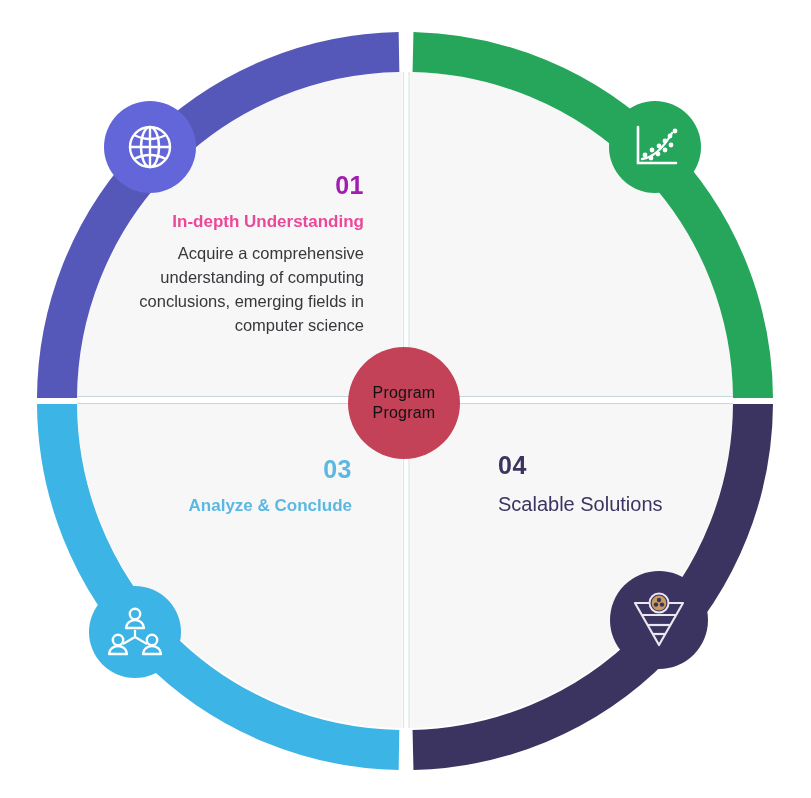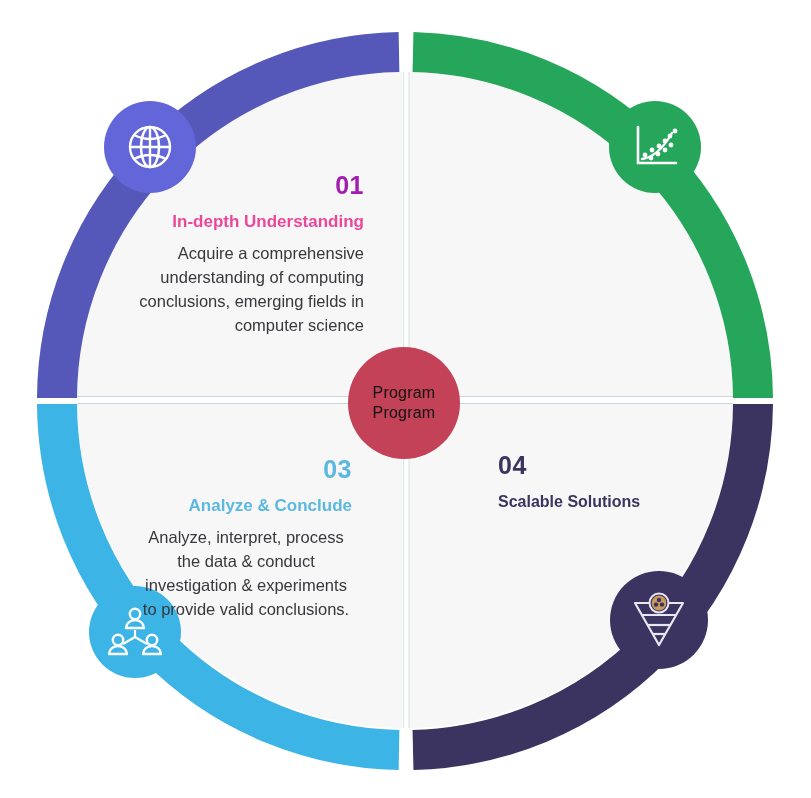--- a/index.html
+++ b/index.html
@@ -94,21 +94,21 @@
   
   #quad-4 {
     left: 450px;
     top: 452px;
     width: 200px;
     text-align: left;
     align-items: flex-start;
     margin-left: 48px;
   }
   #quad-4 .quad-num   { color: #3B3460; }
-  #quad-4 .quad-title { color: #3B3460; font-weight: bold; font-size: 16px; }
+  #quad-4 .quad-title { color: #3B3460; font-weight: normal; font-size: 20px; }
 
   
   #center-hub {
     position: absolute;
     left: 348px;
     top: 347px;
     width: 112px;
     height: 112px;
     border-radius: 50%;
     background: #C34257;
@@ -266,21 +266,20 @@
   <div class="quad" id="quad-1">
     <div class="quad-num">01</div>
     <div class="quad-title">In-depth Understanding</div>
     <div class="quad-body">Acquire a comprehensive understanding of computing conclusions, emerging fields in computer science</div>
   </div>
 
 
   <div class="quad" id="quad-3">
     <div class="quad-num">03</div>
     <div class="quad-title">Analyze &amp; Conclude</div>
-    <div class="quad-body">Analyze, interpret, process the data &amp; conduct investigation &amp; experiments to provide valid conclusions.</div>
   </div>
 
   <div class="quad" id="quad-4">
     <div class="quad-num">04</div>
     <div class="quad-title">Scalable Solutions</div>
   </div>
 
   <div id="center-hub">
     <div class="hub-label">
       <span>Program</span><br>

